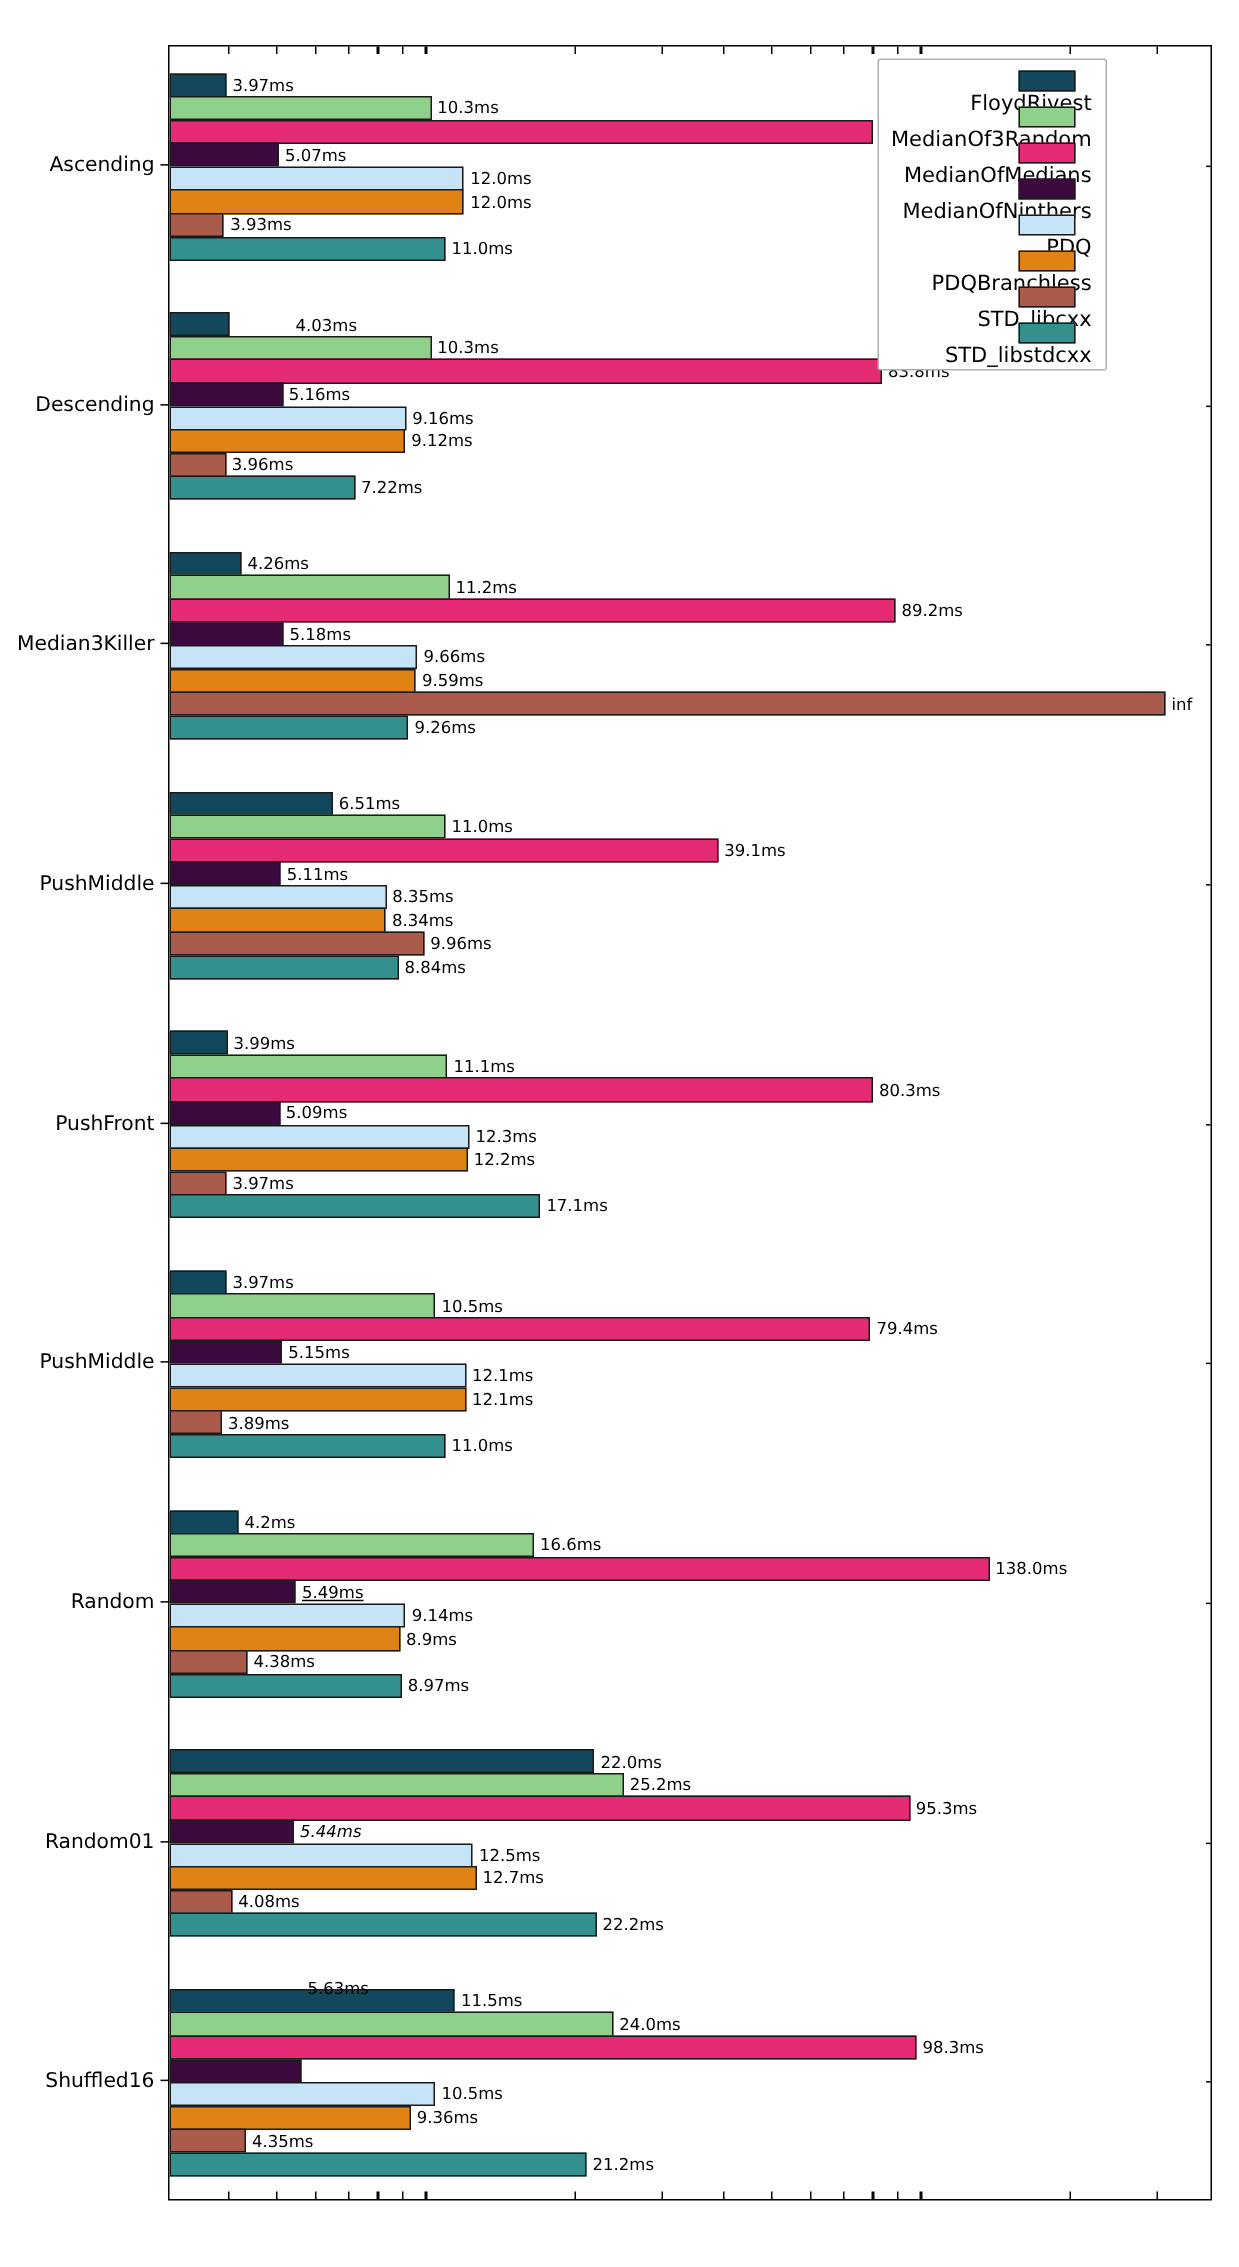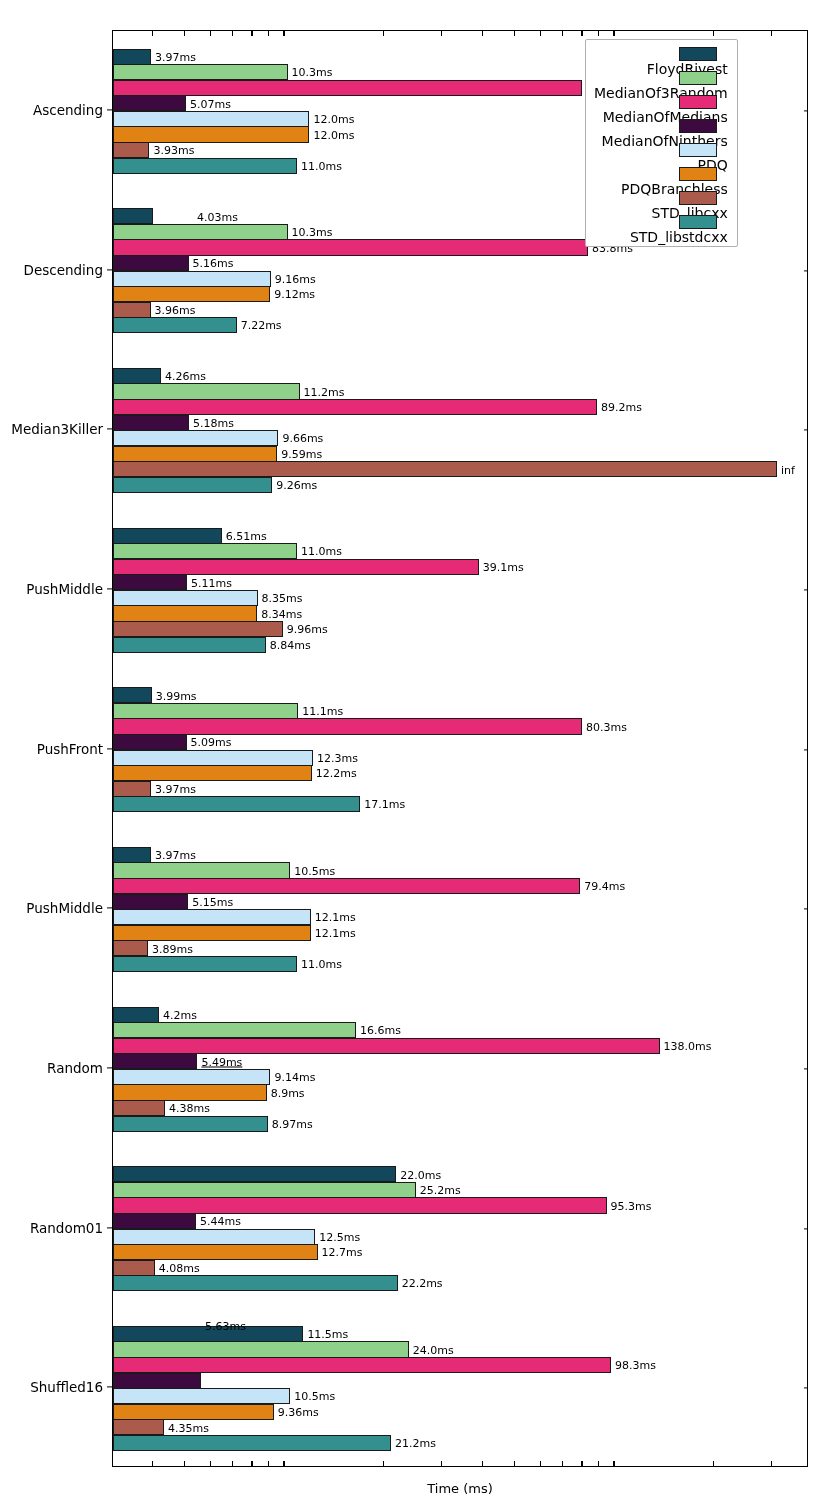--- a/index.html
+++ b/index.html
@@ -205,21 +205,21 @@
         <div class="bar" style="left: 0px; top: 1084.54px; width: 154.769px; height: 16.1675px; background: rgb(52, 143, 143);"></div>
         <div class="bar-label" style="left: 158.769px; top: 1092.82px;">8.97ms</div>
         <div class="ytick-right" style="left: 691px; top: 1197.5px;"></div>
         <div class="bar" style="left: 0px; top: 1135.23px; width: 283.371px; height: 16.1675px; background: rgb(19, 72, 92);"></div>
         <div class="bar-label" style="left: 287.371px; top: 1143.51px;">22.0ms</div>
         <div class="bar" style="left: 0px; top: 1150.8px; width: 302.838px; height: 16.1675px; background: rgb(143, 209, 139);"></div>
         <div class="bar-label" style="left: 306.838px; top: 1159.08px;">25.2ms</div>
         <div class="bar" style="left: 0px; top: 1166.36px; width: 493.512px; height: 16.1675px; background: rgb(229, 42, 118);"></div>
         <div class="bar-label" style="left: 497.512px; top: 1174.65px;">95.3ms</div>
         <div class="bar" style="left: 0px; top: 1181.93px; width: 83.0823px; height: 16.1675px; background: rgb(61, 10, 64);"></div>
-        <div class="bar-label" style="left: 87.0823px; top: 1190.22px;">5.44ms</div>
+        <div class="bar-label" style="left: 87.0823px; top: 1190.22px; font-style: italic;">5.44ms</div>
         <div class="bar" style="left: 0px; top: 1197.5px; width: 202.337px; height: 16.1675px; background: rgb(198, 228, 247);"></div>
         <div class="bar-label" style="left: 206.337px; top: 1205.78px;">12.5ms</div>
         <div class="bar" style="left: 0px; top: 1213.07px; width: 204.612px; height: 16.1675px; background: rgb(224, 130, 20);"></div>
         <div class="bar-label" style="left: 208.612px; top: 1221.35px;">12.7ms</div>
         <div class="bar" style="left: 0px; top: 1228.63px; width: 41.8448px; height: 16.1675px; background: rgb(171, 91, 75);"></div>
         <div class="bar-label" style="left: 45.8448px; top: 1236.92px;">4.08ms</div>
         <div class="bar" style="left: 0px; top: 1244.2px; width: 284.669px; height: 16.1675px; background: rgb(52, 143, 143);"></div>
         <div class="bar-label" style="left: 288.669px; top: 1252.49px;">22.2ms</div>
         <div class="ytick-right" style="left: 691px; top: 1357.17px;"></div>
         <div class="bar" style="left: 0px; top: 1294.9px; width: 190.385px; height: 16.1675px; background: rgb(19, 72, 92);"></div>
@@ -270,21 +270,20 @@
       <div class="xtick top" style="left: 485.309px;"></div>
       <div class="xtick bot" style="left: 485.309px;"></div>
       <div class="xtick top" style="left: 500.412px;"></div>
       <div class="xtick bot" style="left: 500.412px;"></div>
       <div class="xtick top" style="left: 599.771px;"></div>
       <div class="xtick bot" style="left: 599.771px;"></div>
       <div class="xtick top" style="left: 657.891px;"></div>
       <div class="xtick bot" style="left: 657.891px;"></div>
     </div>
 
-  <div id="xlabel">Time (ms)</div>
 
   <div id="legend">
       <div class="legend-row">
         <span class="legend-swatch" style="background: rgb(19, 72, 92);"></span>
         <span class="legend-text">FloydRivest</span>
       </div>
       <div class="legend-row">
         <span class="legend-swatch" style="background: rgb(143, 209, 139);"></span>
         <span class="legend-text">MedianOf3Random</span>
       </div>

